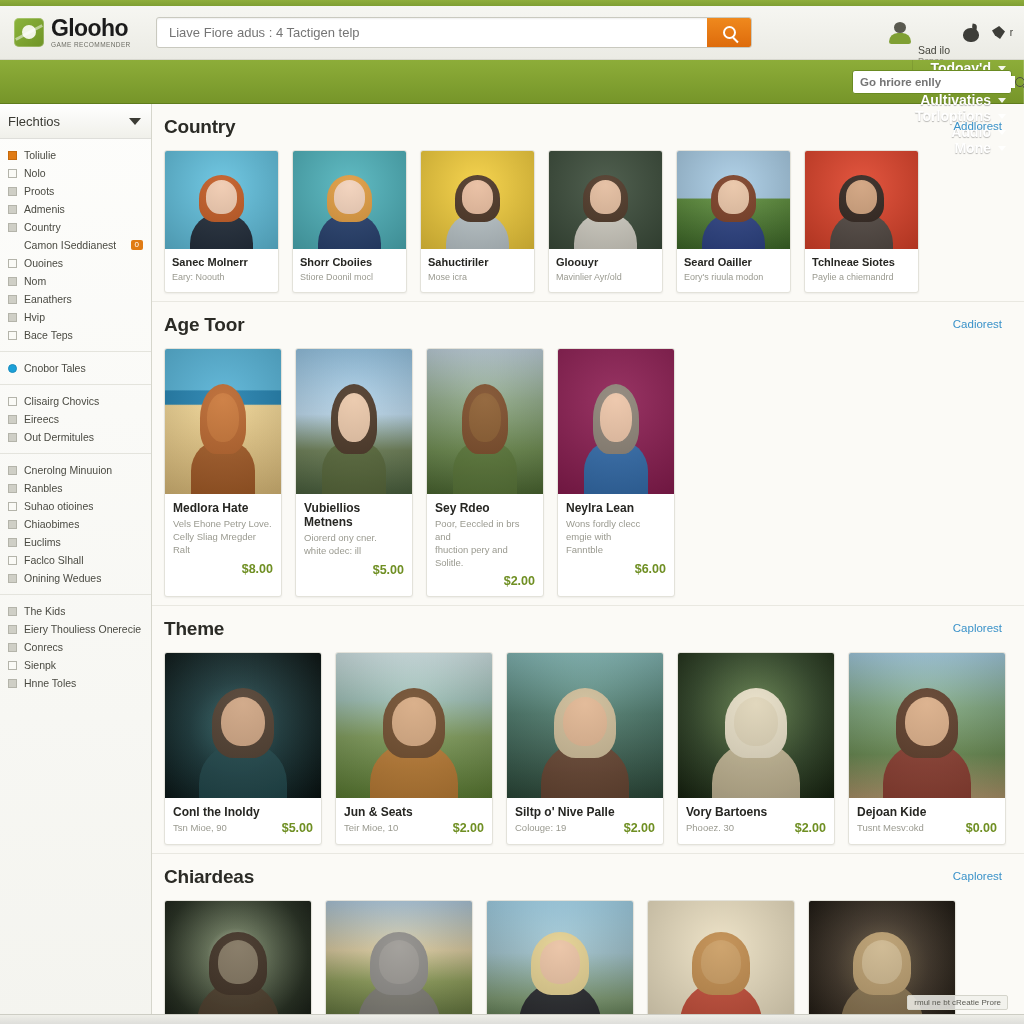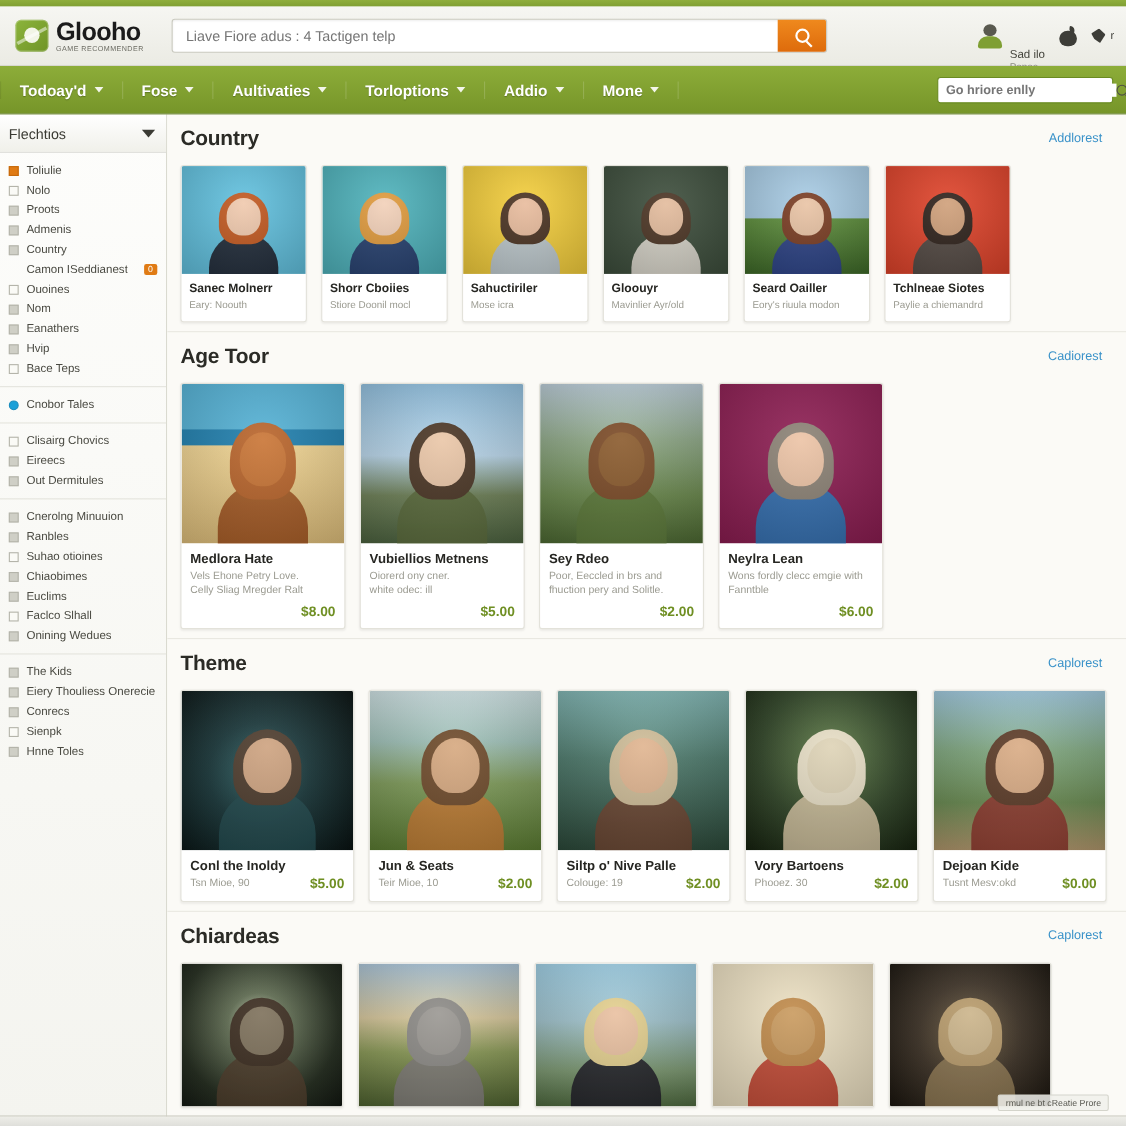--- a/index.html
+++ b/index.html
@@ -117,23 +117,24 @@
   .ico-bird::before {
     content:""; position:absolute; left:0; top:2px; width:13px; height:13px;
     background:#3d3d38; clip-path: polygon(0 35%, 55% 0, 100% 42%, 62% 100%, 22% 72%);
   }
   .ico-bird-t { position:absolute; right:-1px; top:3px; font-size:10px; color:#3d3d38; }
 
   
   .navbar {
     height: 44px;
     background: linear-gradient(#8dad39, #769529);
-    display: flex; align-items: center;
+    display: flex; align-items: flex-end;
     position: relative;
     border-bottom: 1px solid #5f7c1d;
+    flex-direction: column;
   }
   .nav-item {
     display: flex; align-items: center; gap: 7px;
     padding: 0 17px;
     color: #ffffff; font-size: 14px; font-weight: bold;
     text-shadow: 0 1px 1px rgba(0,0,0,.28);
     border-right: 1px solid rgba(255,255,255,.16);
     cursor: pointer; white-space: nowrap;
     filter: blur(0.3px);
   }
@@ -215,21 +216,21 @@
   .row-inline { display:flex; align-items:flex-end; justify-content:space-between; gap:6px; }
 
   
   .r1 .card { width: 115px; }
   .r1 .thumb { height: 98px; }
   .r1 .meta { padding: 7px 7px 9px 7px; }
   .r1 .c-title { font-size: 11px; }
   .r1 .c-sub { font-size: 9px; }
 
   
-  .r2 .card { width: 150px; }
+  .r2 .card { width: 118px; }
   .r2 .thumb { height: 145px; }
 
   
   .r3 .card { width: 176px; }
   .r3 .thumb { height: 145px; }
   .r3 .meta { padding: 7px 8px 9px 8px; }
 
   
   .r4 .card { width: 148px; }
   .r4 .thumb { height: 130px; }

